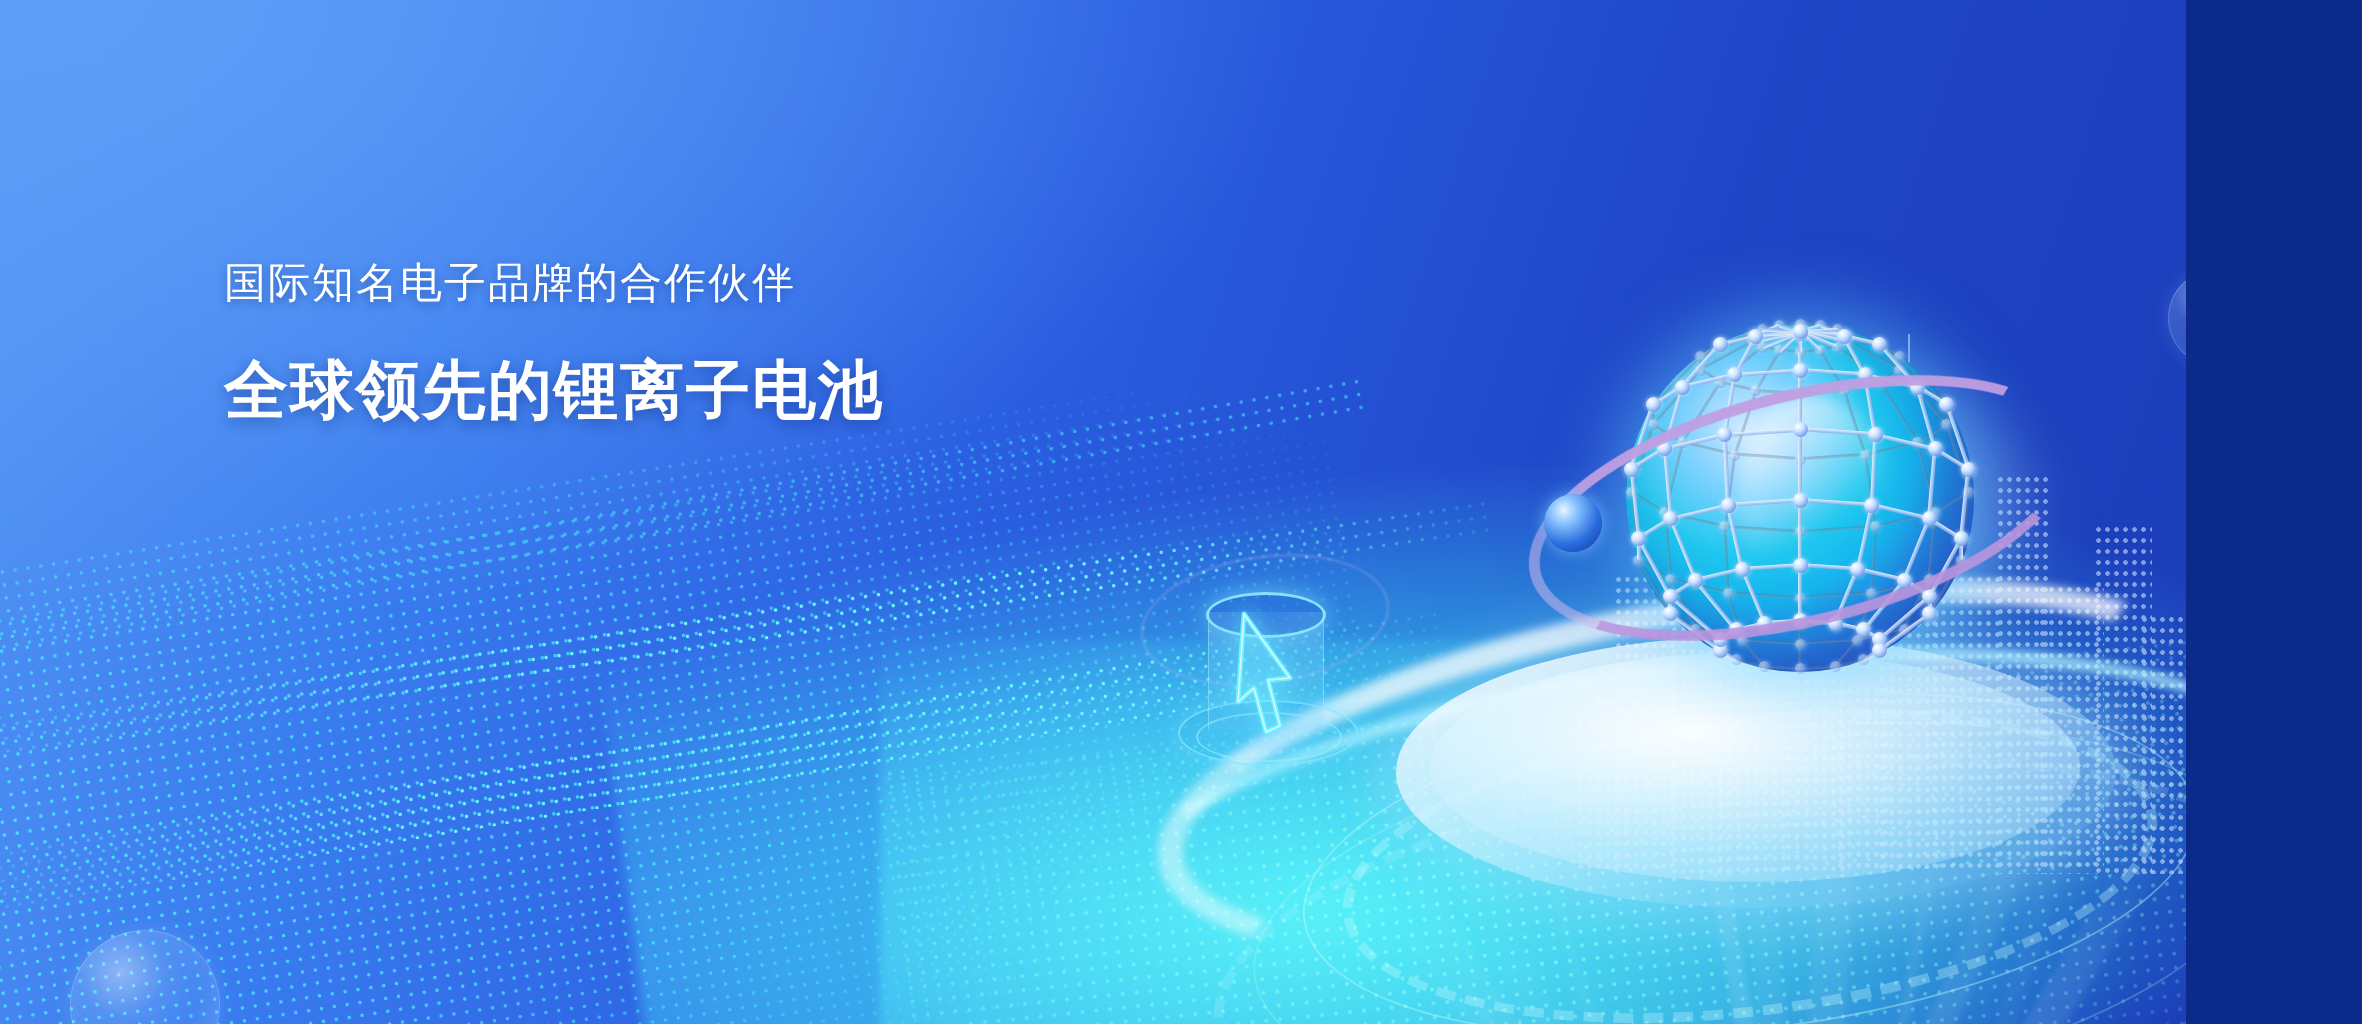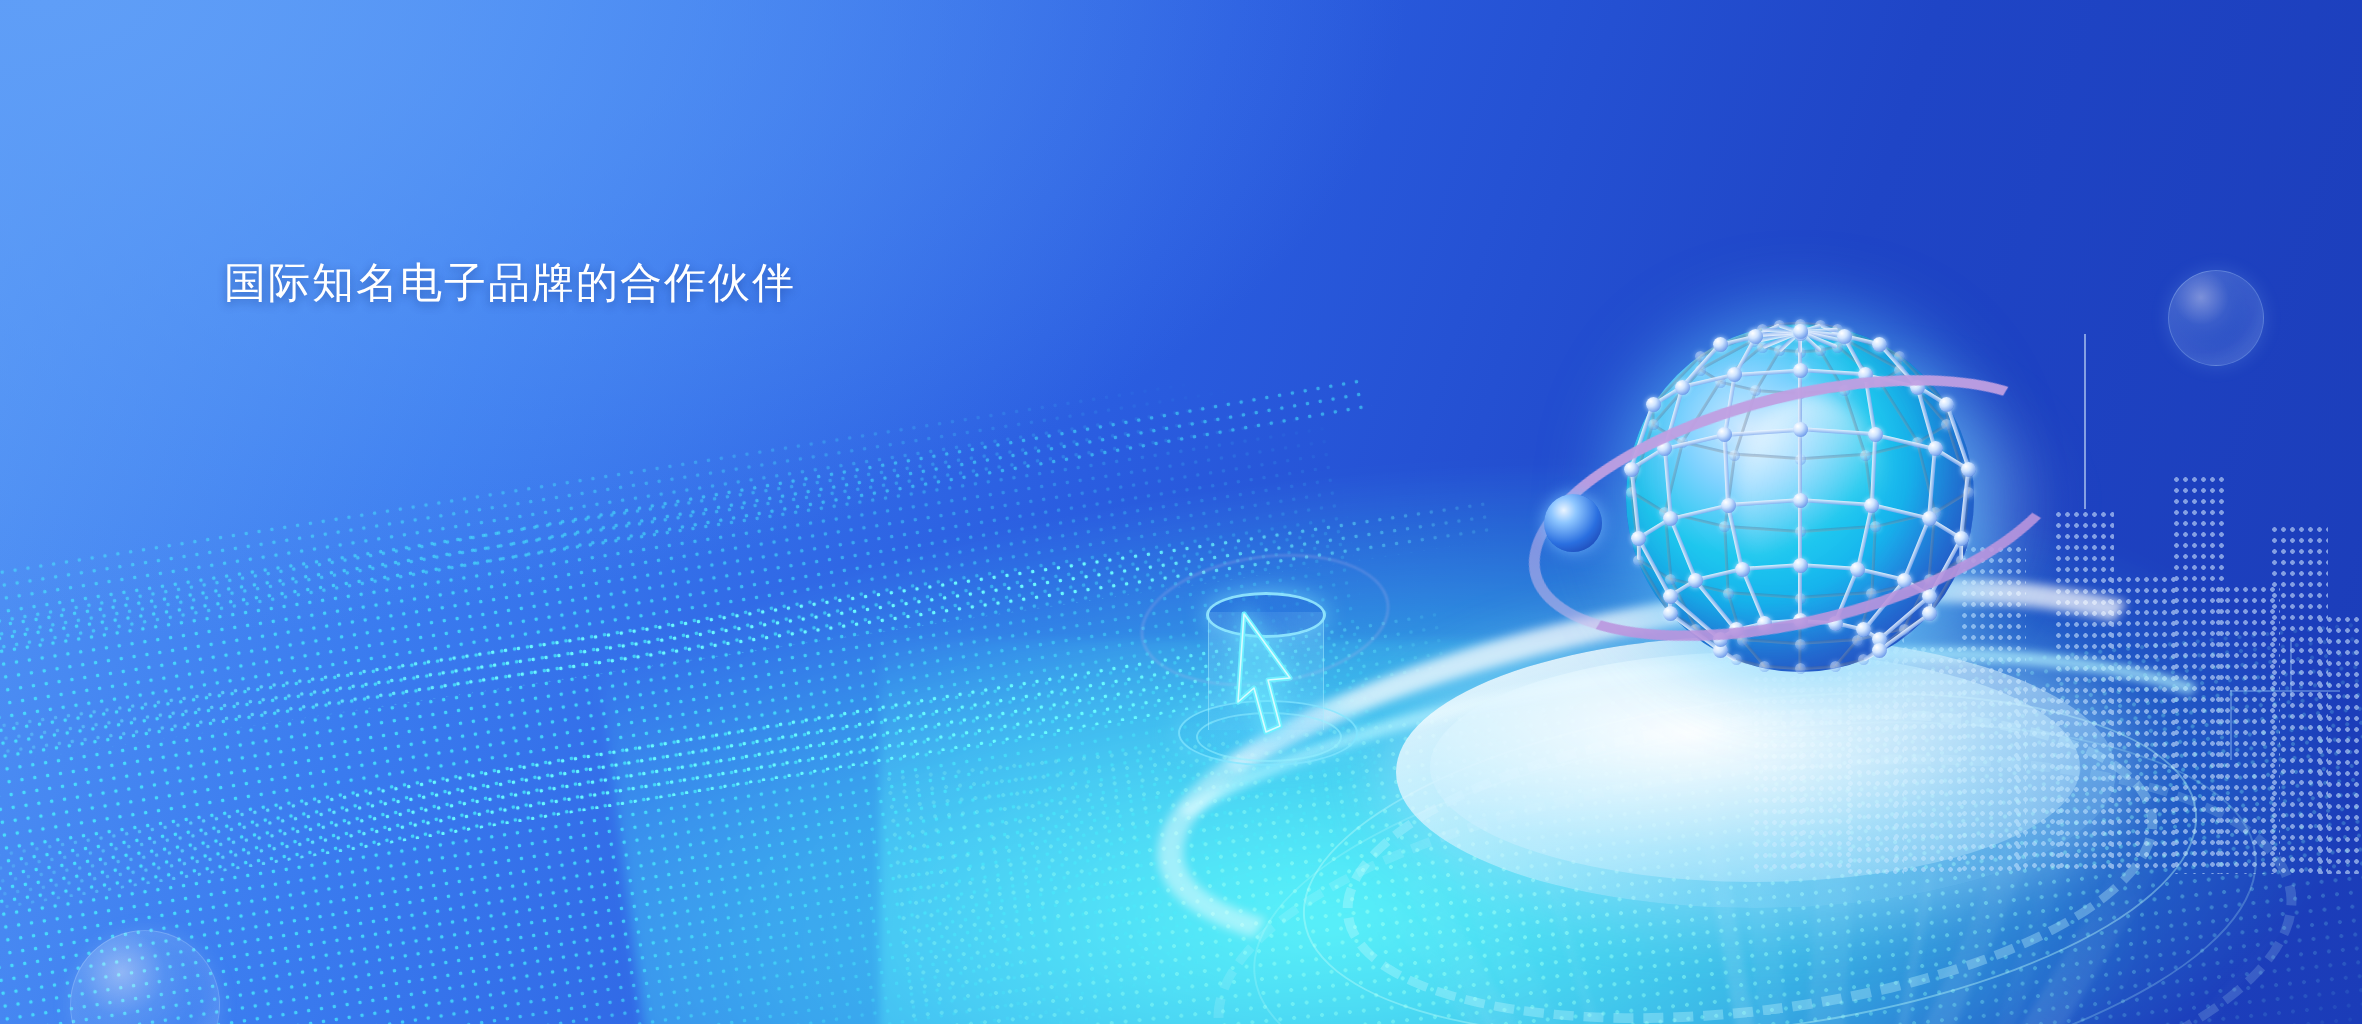--- a/index.html
+++ b/index.html
@@ -3,21 +3,21 @@
 <meta charset="utf-8">
 <style>
   * { margin:0; padding:0; box-sizing:border-box; }
   html, body {
     width:2362px; height:1024px;
     background:#0b2a8a; overflow:hidden;
     font-family:"Liberation Sans", sans-serif;
   }
   #banner {
     position:relative;
-    width:2362px; height:1024px;
+    width:2186px; height:1024px;
     overflow:hidden;
     background:
       radial-gradient(120% 130% at 2% 0%, #5f9ef7 0%, rgba(95,158,247,0) 48%),
       linear-gradient(108deg, #5596f5 0%, #3a7bef 22%, #2a5de0 46%, #1f45c6 72%, #1b3cb8 100%);
   }
 
   
   .teal-wash {
     position:absolute; left:620px; top:420px;
     width:1800px; height:720px;
@@ -632,16 +632,17 @@
     <path d="M16 14 L62 78 L40 80 L52 126 L38 132 L26 88 L10 102 Z" fill="none" stroke="#6ef0ff" stroke-width="5" stroke-linejoin="round"></path>
     <path d="M16 14 L62 78 L40 80 L52 126 L38 132 L26 88 L10 102 Z" fill="rgba(120,240,255,0.18)" stroke="#d8fbff" stroke-width="1.6" stroke-linejoin="round"></path>
   </svg>
 
   <div class="bubble bubble-tr"></div>
   <div class="bubble bubble-bl"></div>
 
   <div class="copy">
     <div class="eyebrow">国际知名电子品牌的合作伙伴</div>
     <div class="headline">
+      <div>全球领先的锂离子电池</div>
     </div>
   </div>
 
 </div>
 
 </body></html>

